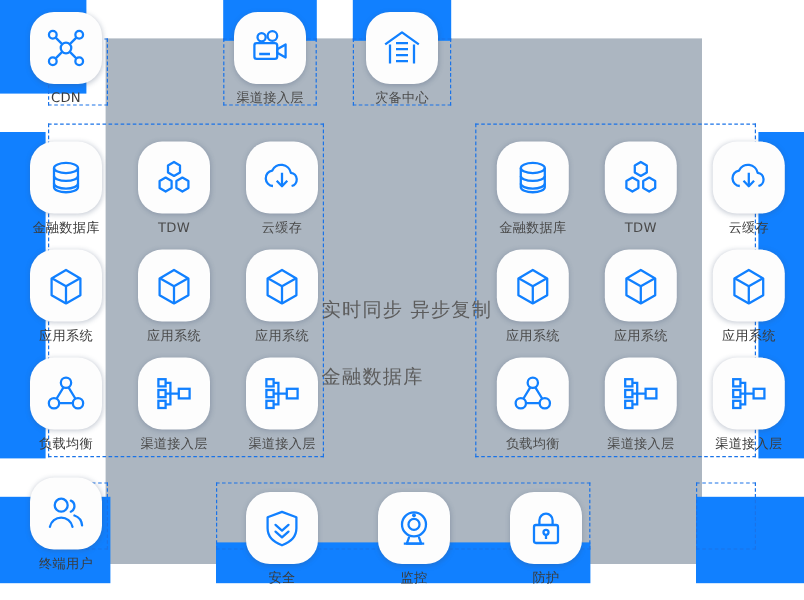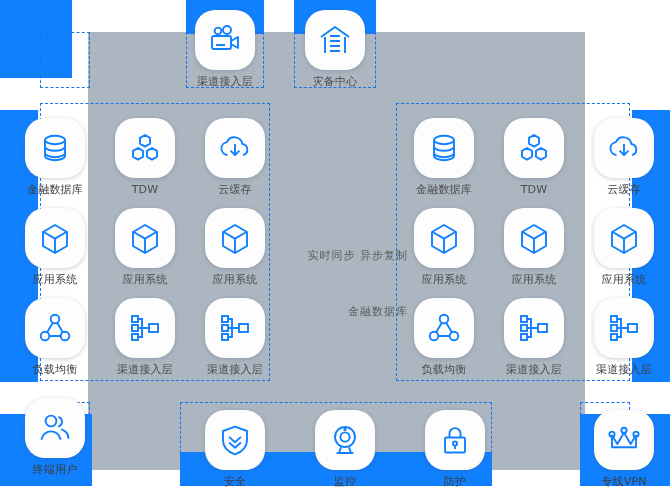--- a/index.html
+++ b/index.html
@@ -36,22 +36,22 @@
     line-height:13px;
     color:#4a4a4a;
     white-space:nowrap;
     letter-spacing:.2px;
   }
   .lbl.onblue{color:#3b3b3b;}
 
   
   .ctext{
     position:absolute;
-    text-align:right;
-    font-size:11px;
+    text-align:left;
+    font-size:16px;
     color:#5c5c5c;
     white-space:nowrap;
     letter-spacing:1px;
   }
 </style>
 </head>
 <body>
 
 <div id="stage">
 
@@ -75,20 +75,33 @@
   <div class="frame" style="left:40px;top:103px;width:230px;height:278px;"></div>
   <div class="frame" style="left:396px;top:103px;width:234px;height:278px;"></div>
 
   <div class="frame" style="left:40px;top:402px;width:50px;height:56px;"></div>
   <div class="frame" style="left:180px;top:402px;width:312px;height:56px;"></div>
   <div class="frame" style="left:580px;top:402px;width:50px;height:56px;"></div>
 
   <div class="ctext" style="left:268px;top:248px;width:140px;">实时同步  异步复制</div>
   <div class="ctext" style="left:268px;top:304px;width:140px;">金融数据库</div>
 
+  <div class="node" style="left:12px;top:10px;">
+    <div class="tile">
+      <svg width="34" height="34" viewBox="0 0 34 34" fill="none" stroke="#1180ff" stroke-width="1.9">
+        <circle cx="17" cy="17" r="4.4"></circle>
+          <circle cx="6" cy="6" r="3.2"></circle>
+          <circle cx="28" cy="6" r="3.2"></circle>
+        <circle cx="6" cy="28" r="3.2"></circle>
+          <circle cx="28" cy="28" r="3.2"></circle>
+        <path d="M8.4 8.4 13.8 13.8M25.6 8.4 20.2 13.8M8.4 25.6 13.8 20.2M25.6 25.6 20.2 20.2"></path>
+      </svg>
+    </div>
+    <div class="lbl onblue">CDN</div>
+  </div>
 
   <div class="node" style="left:182px;top:10px;">
     <div class="tile">
       <svg width="34" height="34" viewBox="0 0 34 34" fill="none" stroke="#1180ff" stroke-width="1.9" stroke-linejoin="round">
         <rect x="4" y="13" width="19" height="13" rx="2"></rect>
         <path d="M23 18 30 14v11l-7-4z"></path>
         <circle cx="10" cy="8" r="3.4"></circle>
           <circle cx="19" cy="7" r="4"></circle>
         <path d="M8 22h9"></path>
       </svg>
@@ -345,25 +358,14 @@
         <circle cx="16" cy="13" r="10"></circle>
         <circle cx="16" cy="13" r="4.6"></circle>
         <circle cx="16" cy="5.4" r="1.6" fill="#1180ff" stroke="none"></circle>
         <path d="M12 23.4 10 29h12l-2-5.6"></path>
         <path d="M7.5 29h17"></path>
       </svg>
     </div>
     <div class="lbl onblue">监控</div>
   </div>
 
-  <div class="node" style="left:581px;top:410px;">
-    <div class="tile">
-      <svg width="34" height="34" viewBox="0 0 34 34" fill="none" stroke="#1180ff" stroke-width="1.9" stroke-linejoin="round">
-        <path d="M5 12.5 10.4 21 17 9.5 23.6 21 29 12.5v11.8H5z"></path>
-        <circle cx="5" cy="11.2" r="2.6"></circle>
-          <circle cx="29" cy="11.2" r="2.6"></circle>
-          <circle cx="17" cy="7.4" r="2.6"></circle>
-      </svg>
-    </div>
-    <div class="lbl onblue">专线VPN</div>
-  </div>
 
 </div>
 
 </body></html>

